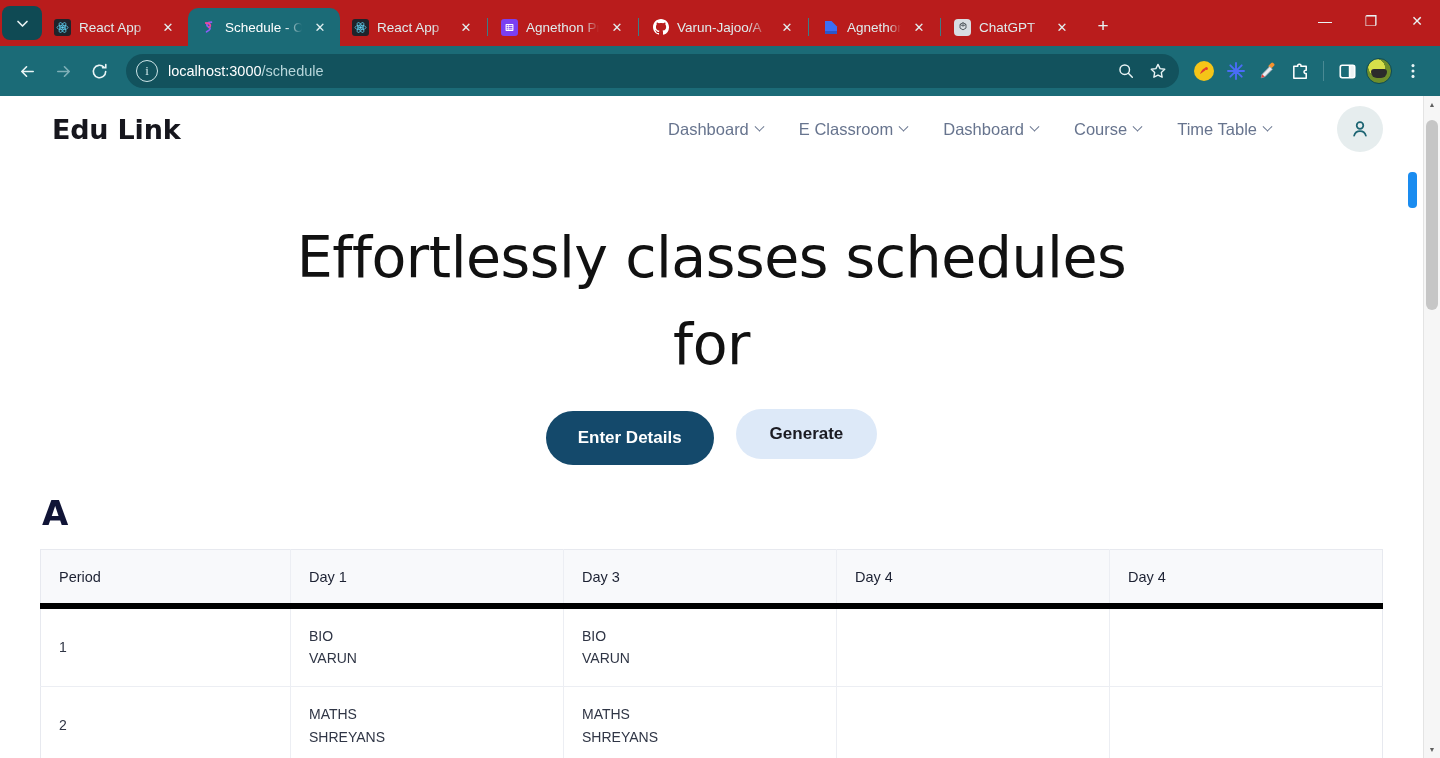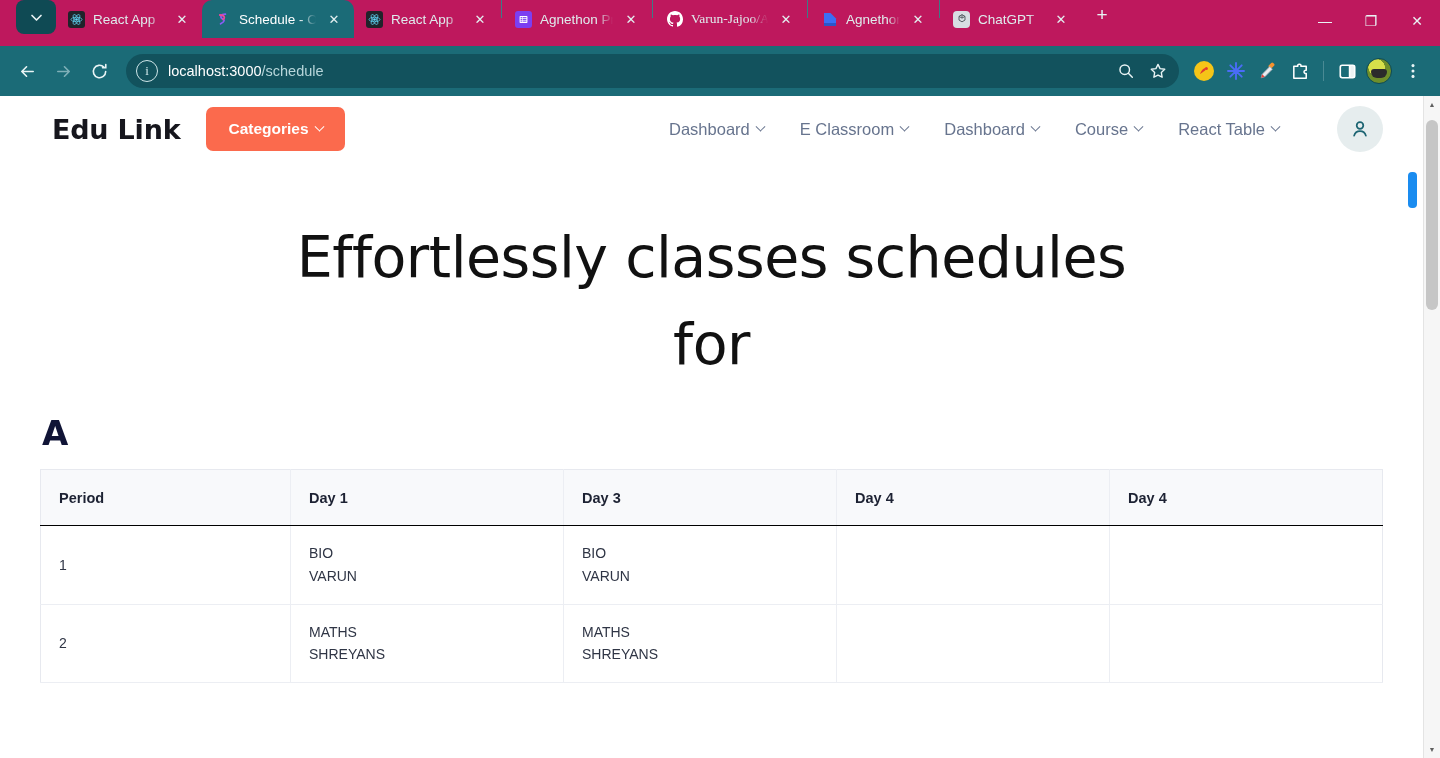--- a/index.html
+++ b/index.html
@@ -6,22 +6,22 @@
   html, body {
     width:1440px; height:758px; overflow:hidden;
     font-family:"Liberation Sans", sans-serif;
     background:#ffffff;
   }
 
   
   .browser { width:1440px; height:758px; display:flex; flex-direction:column; }
 
   .tabstrip {
-    height:46px; background:#be185d; display:flex; align-items:flex-start;
-    padding-left:16px; position:relative; flex:0 0 46px;
+    height:46px; background:#b91c1c; display:flex; align-items:flex-end;
+    padding-left:2px; position:relative; flex:0 0 46px;
   }
   .tabstrip-chevron {
     width:40px; height:34px; margin-bottom:6px; border-radius:8px;
     background:#0f4a54; display:flex; align-items:center; justify-content:center;
     color:#e7f2f3; flex:0 0 auto;
   }
   .tab {
     height:38px; display:flex; align-items:center; gap:8px;
     padding:0 10px 0 12px; border-radius:10px 10px 0 0;
     color:#dfeced; font-size:13.5px; position:relative; flex:0 0 auto;
@@ -94,21 +94,21 @@
     content:""; position:absolute; left:4px; right:4px; top:10px; height:9px;
     background:#2b2b2b; border-radius:3px 3px 6px 6px;
   }
 
   
   .viewport { flex:1 1 auto; display:flex; background:#ffffff; min-height:0; position:relative; }
   .page { flex:1 1 auto; overflow:hidden; position:relative; background:#fff; }
 
   
   .site-header {
-    height:66px; display:flex; align-items:center; padding:0 40px 0 52px; gap:4px;
+    height:66px; display:flex; align-items:center; padding:0 40px 0 52px; gap:12px;
   }
   .brand { font-size:27px; font-weight:700; color:#16161d; letter-spacing:-.2px;
            font-family:"DejaVu Sans", sans-serif; }
   .categories-btn {
     margin-left:22px; background:#fb6a4d; color:#fff; border:none;
     padding:13px 22px; border-radius:7px; font-size:15.5px; font-weight:600;
     display:flex; align-items:center; gap:7px; cursor:pointer;
     font-family:"Liberation Sans", sans-serif;
   }
   .nav { margin-left:auto; display:flex; align-items:center; gap:36px; }
@@ -146,22 +146,22 @@
 
   
   .section { padding:26px 60px 0 40px; }
   .section-title {
     font-size:34px; font-weight:700; color:#101436; margin:0 0 16px 2px;
     font-family:"DejaVu Sans", sans-serif;
   }
   table.sched { width:1341px; border-collapse:collapse; table-layout:fixed;
                 border:1px solid #e7e9ef; border-radius:6px; }
   table.sched th {
-    background:#f8f9fb; text-align:left; font-size:14.5px; font-weight:700;
-    color:#1d2233; padding:18px 0 18px 18px; border-bottom:1px solid #000000;
+    background:#f8f9fb; text-align:left; font-size:14.5px; font-weight:400;
+    color:#1d2233; padding:18px 0 18px 18px; border-bottom:6px solid #000000;
     border-right:1px solid #eceef3; height:56px;
   }
   table.sched td {
     font-size:14px; color:#2f3545; padding:16px 0 16px 18px;
     border-bottom:1px solid #eceef3; border-right:1px solid #eceef3;
     vertical-align:middle; height:78px; line-height:1.62;
   }
   table.sched th:last-child, table.sched td:last-child { border-right:none; }
   .col-period { width:250px; }
   .col-day { width:273px; }
@@ -252,21 +252,21 @@
             <rect x="3.3" y="8.4" width="2" height="1.3" fill="#7b3ff2"></rect>
             <rect x="6" y="8.4" width="4.7" height="1.3" fill="#7b3ff2"></rect>
           </svg>
       </span>
       <span class="tab-title">Agnethon Pro</span>
       <span class="tab-close">✕</span>
     </div>
 
     <div class="tab-sep"></div>
 
-    <div class="tab" style="width:152px;font-family:Liberation Serif, serif;">
+    <div class="tab" style="width:167px;">
       <span class="favicon">
         <svg width="16" height="16" viewBox="0 0 16 16" fill="#ffffff">
             <path d="M8 0C3.58 0 0 3.58 0 8c0 3.54 2.29 6.53 5.47 7.59.4.07.55-.17.55-.38v-1.33C3.8 14.36 3.33 12.9 3.33 12.9c-.36-.93-.89-1.17-.89-1.17-.73-.5.05-.49.05-.49.81.06 1.23.83 1.23.83.72 1.23 1.89.87 2.35.67.07-.52.28-.88.51-1.08-1.78-.2-3.64-.89-3.64-3.95 0-.87.31-1.59.82-2.15-.08-.2-.36-1.02.08-2.12 0 0 .67-.21 2.2.82.64-.18 1.32-.27 2-.27.68 0 1.36.09 2 .27 1.53-1.04 2.2-.82 2.2-.82.44 1.1.16 1.92.08 2.12.51.56.82 1.27.82 2.15 0 3.07-1.87 3.75-3.65 3.95.29.25.54.73.54 1.48v2.2c0 .21.15.46.55.38A8.01 8.01 0 0 0 16 8c0-4.42-3.58-8-8-8z"></path>
           </svg>
       </span>
       <span class="tab-title">Varun-Jajoo/A</span>
       <span class="tab-close">✕</span>
     </div>
 
     <div class="tab-sep"></div>
@@ -384,60 +384,60 @@
           <circle cx="10" cy="16" r="1.7"></circle>
         </svg>
     </div>
   </div>
 
   <div class="viewport">
     <div class="page">
 
       <div class="site-header">
         <span class="brand">Edu Link</span>
-        <button class="categories-btn">
-          <span>Categories</span>
-          <span class="chev chev-sm"></span>
-        </button>
 
         <div class="nav">
           <div class="nav-item">
             <span>Dashboard</span>
             <span class="chev chev-sm"></span>
           </div>
           <div class="nav-item">
             <span>E Classroom</span>
             <span class="chev chev-sm"></span>
           </div>
           <div class="nav-item">
             <span>Dashboard</span>
             <span class="chev chev-sm"></span>
           </div>
           <div class="nav-item">
             <span>Course</span>
             <span class="chev chev-sm"></span>
           </div>
           <div class="nav-item">
-            <span>React Table</span>
+            <span>Time Table</span>
             <span class="chev chev-sm"></span>
           </div>
         </div>
 
         <div class="user-avatar">
           <svg width="22" height="22" viewBox="0 0 24 24" fill="none" stroke="#1c6472" stroke-width="1.9" stroke-linecap="round">
               <circle cx="12" cy="8.2" r="3.6"></circle>
               <path d="M5.6 19.2a6.6 6.6 0 0 1 12.8 0"></path>
             </svg>
         </div>
       </div>
 
       <div class="hero">
         <h1>
           <span>Effortlessly classes schedules for</span><br>
         </h1>
+        <div class="hero-actions">
+          <button class="btn-primary">Enter Details</button>
+          <button class="btn-secondary">Generate</button>
+        </div>
       </div>
 
       <div class="section">
         <div class="section-title">A</div>
         <table class="sched">
           <thead>
             <tr>
               <th class="col-period">Period</th>
               <th class="col-day">Day 1</th>
               <th class="col-day">Day 3</th>

